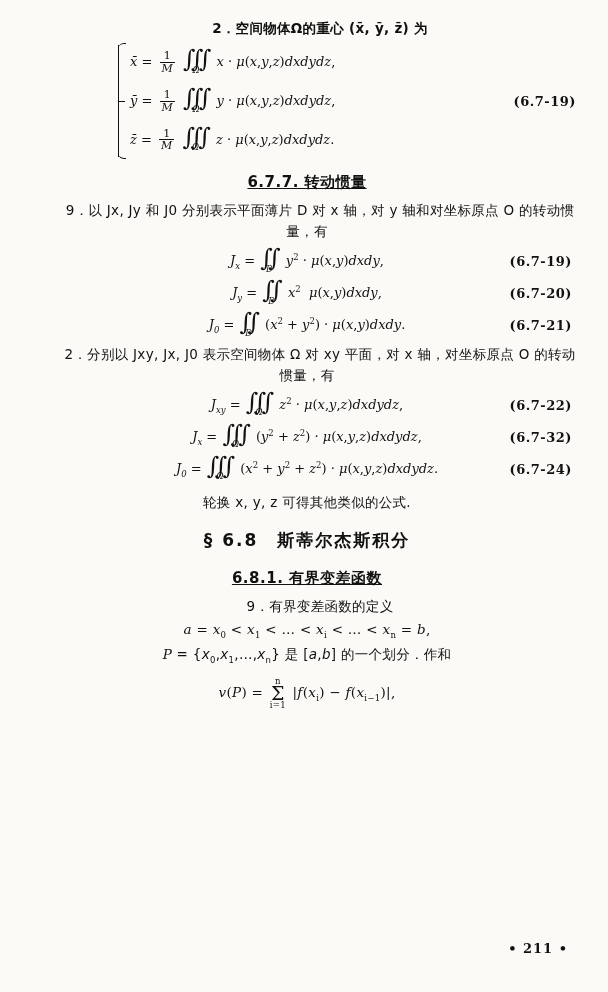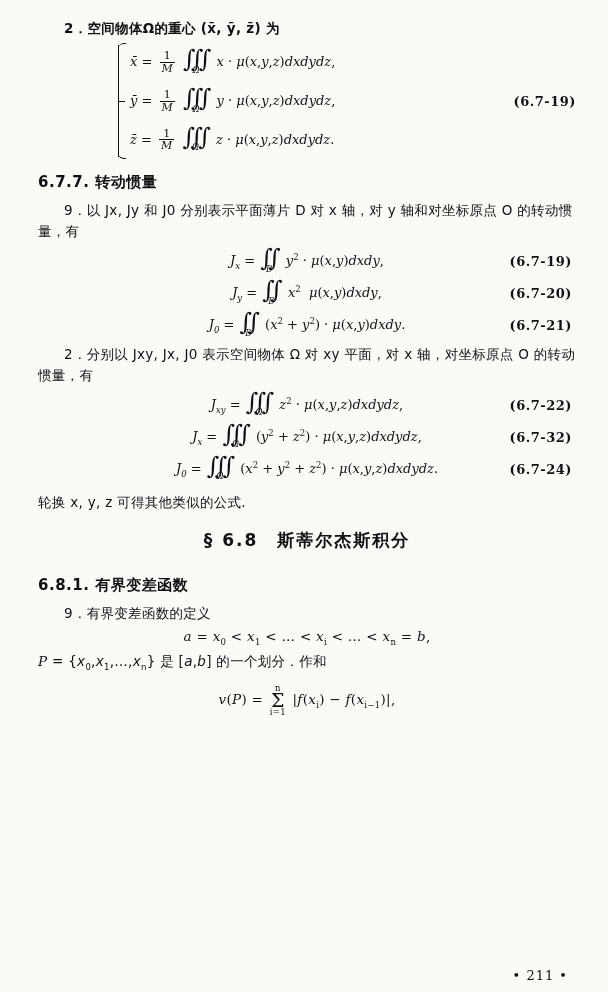--- a/index.html
+++ b/index.html
@@ -29,26 +29,27 @@
   }
   .indent{ text-indent:26px; }
   .bold{ font-weight:bold; }
   .center{ text-align:center; }
   
   .h-sec{
     font-size:15px;
     font-weight:bold;
     margin:14px 0 8px 0;
     letter-spacing:0.5px;
+    text-decoration:underline;
   }
   .h-big{
     font-size:17px;
     font-weight:bold;
     text-align:center;
-    margin:16px 0 24px 0;
+    margin:16px 0 17px 0;
     letter-spacing:2px;
   }
   
   .eqrow{
     position:relative;
     display:flex;
     align-items:center;
     min-height:26px;
     margin:6px 4px;
   }
@@ -151,26 +152,26 @@
   }
   .sum .big{ display:block; font-size:19px; line-height:0.8; }
   .sum .top{ display:block; font-size:8.5px; }
   .sum .bot{ display:block; font-size:8.5px; }
   .ital{ font-style:italic; }
   sub{ font-size:8.5px; }
   sup{ font-size:8.5px; }
   .pageno{
     position:absolute;
     right:40px;
-    bottom:9px;
-    font-size:13px;
-    font-weight:normal;
+    bottom:36px;
+    font-size:13px;
+    font-weight:bold;
     letter-spacing:1px;
   }
-  .cjk{ font-family:"DejaVu Sans", sans-serif; }
+  .cjk{ font-family:"DejaVu Sans", sans-serif;text-align:center; }
 </style>
 </head>
 <body>
 
 <div class="page">
   <div class="content">
 
     <div class="para indent bold cjk">
       <span>2．空间物体Ω的重心 (x̄, ȳ, z̄) 为</span>
     </div>

